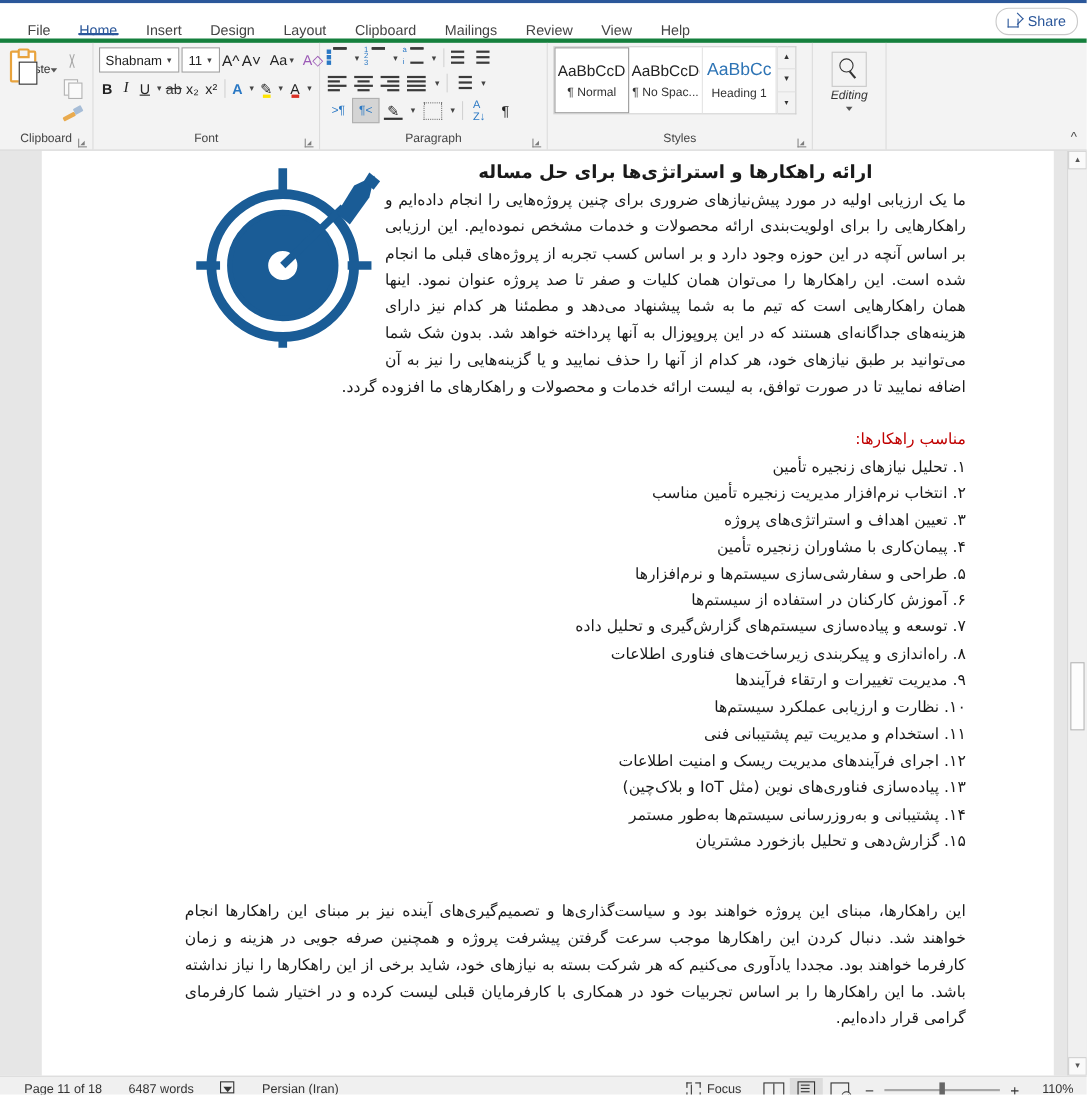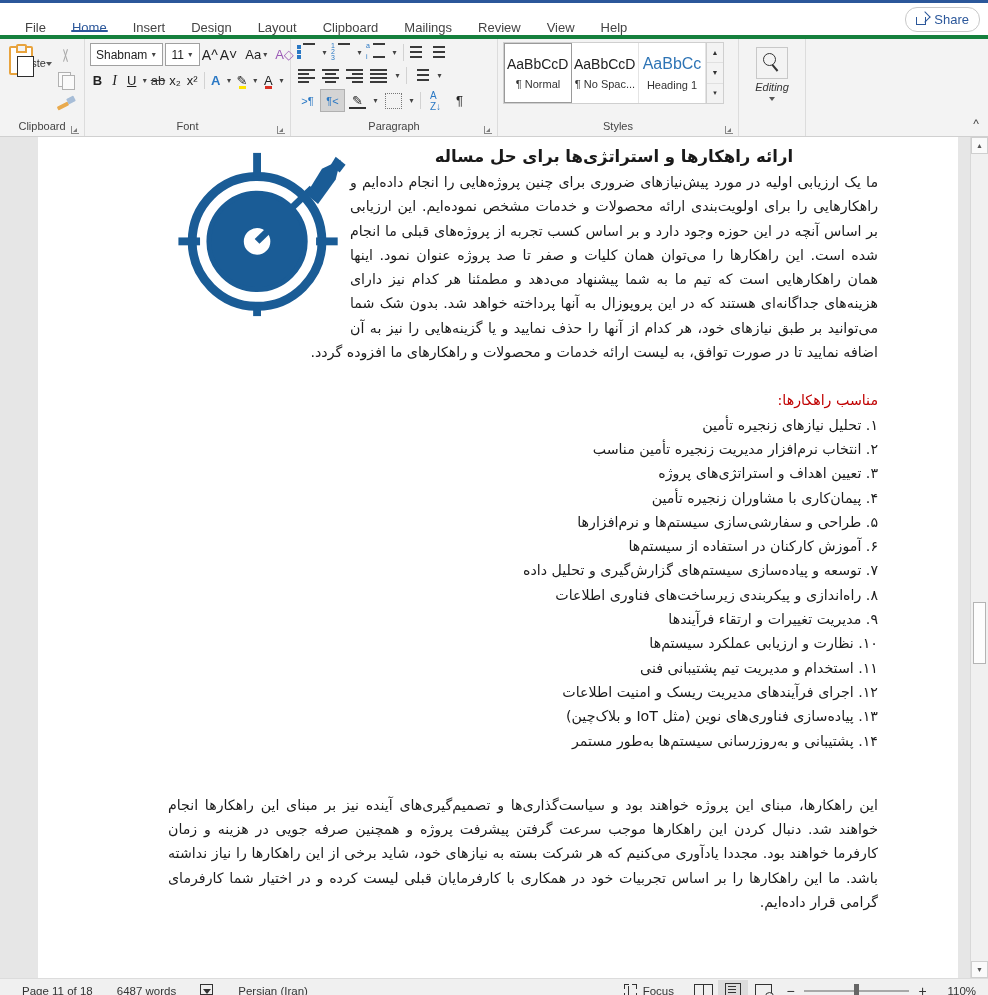--- a/index.html
+++ b/index.html
@@ -489,20 +489,21 @@
         <li>۵. طراحی و سفارشی‌سازی سیستم‌ها و نرم‌افزارها</li>
         <li>۶. آموزش کارکنان در استفاده از سیستم‌ها</li>
         <li>۷. توسعه و پیاده‌سازی سیستم‌های گزارش‌گیری و تحلیل داده</li>
         <li>۸. راه‌اندازی و پیکربندی زیرساخت‌های فناوری اطلاعات</li>
         <li>۹. مدیریت تغییرات و ارتقاء فرآیندها</li>
         <li>۱۰. نظارت و ارزیابی عملکرد سیستم‌ها</li>
         <li>۱۱. استخدام و مدیریت تیم پشتیبانی فنی</li>
         <li>۱۲. اجرای فرآیندهای مدیریت ریسک و امنیت اطلاعات</li>
         <li>۱۳. پیاده‌سازی فناوری‌های نوین (مثل IoT و بلاک‌چین)</li>
         <li>۱۴. پشتیبانی و به‌روزرسانی سیستم‌ها به‌طور مستمر</li>
+        <li>۱۵. گزارش‌دهی و تحلیل بازخورد مشتریان</li>
       </ol>
 
       <div class="gap"></div>
       <div style="height:16px"></div>
 
       <p class="para">این راهکارها، مبنای این پروژه خواهند بود و سیاست‌گذاری‌ها و تصمیم‌گیری‌های آینده نیز بر مبنای این راهکارها انجام خواهند شد. دنبال کردن این راهکارها موجب سرعت گرفتن پیشرفت پروژه و همچنین صرفه جویی در هزینه و زمان کارفرما خواهند بود. مجددا یادآوری می‌کنیم که هر شرکت بسته به نیازهای خود، شاید برخی از این راهکارها را نیاز نداشته باشد. ما این راهکارها را بر اساس تجربیات خود در همکاری با کارفرمایان قبلی لیست کرده و در اختیار شما کارفرمای گرامی قرار داده‌ایم.</p>
     </div>
   </div>
 
   <div class="vscroll">

